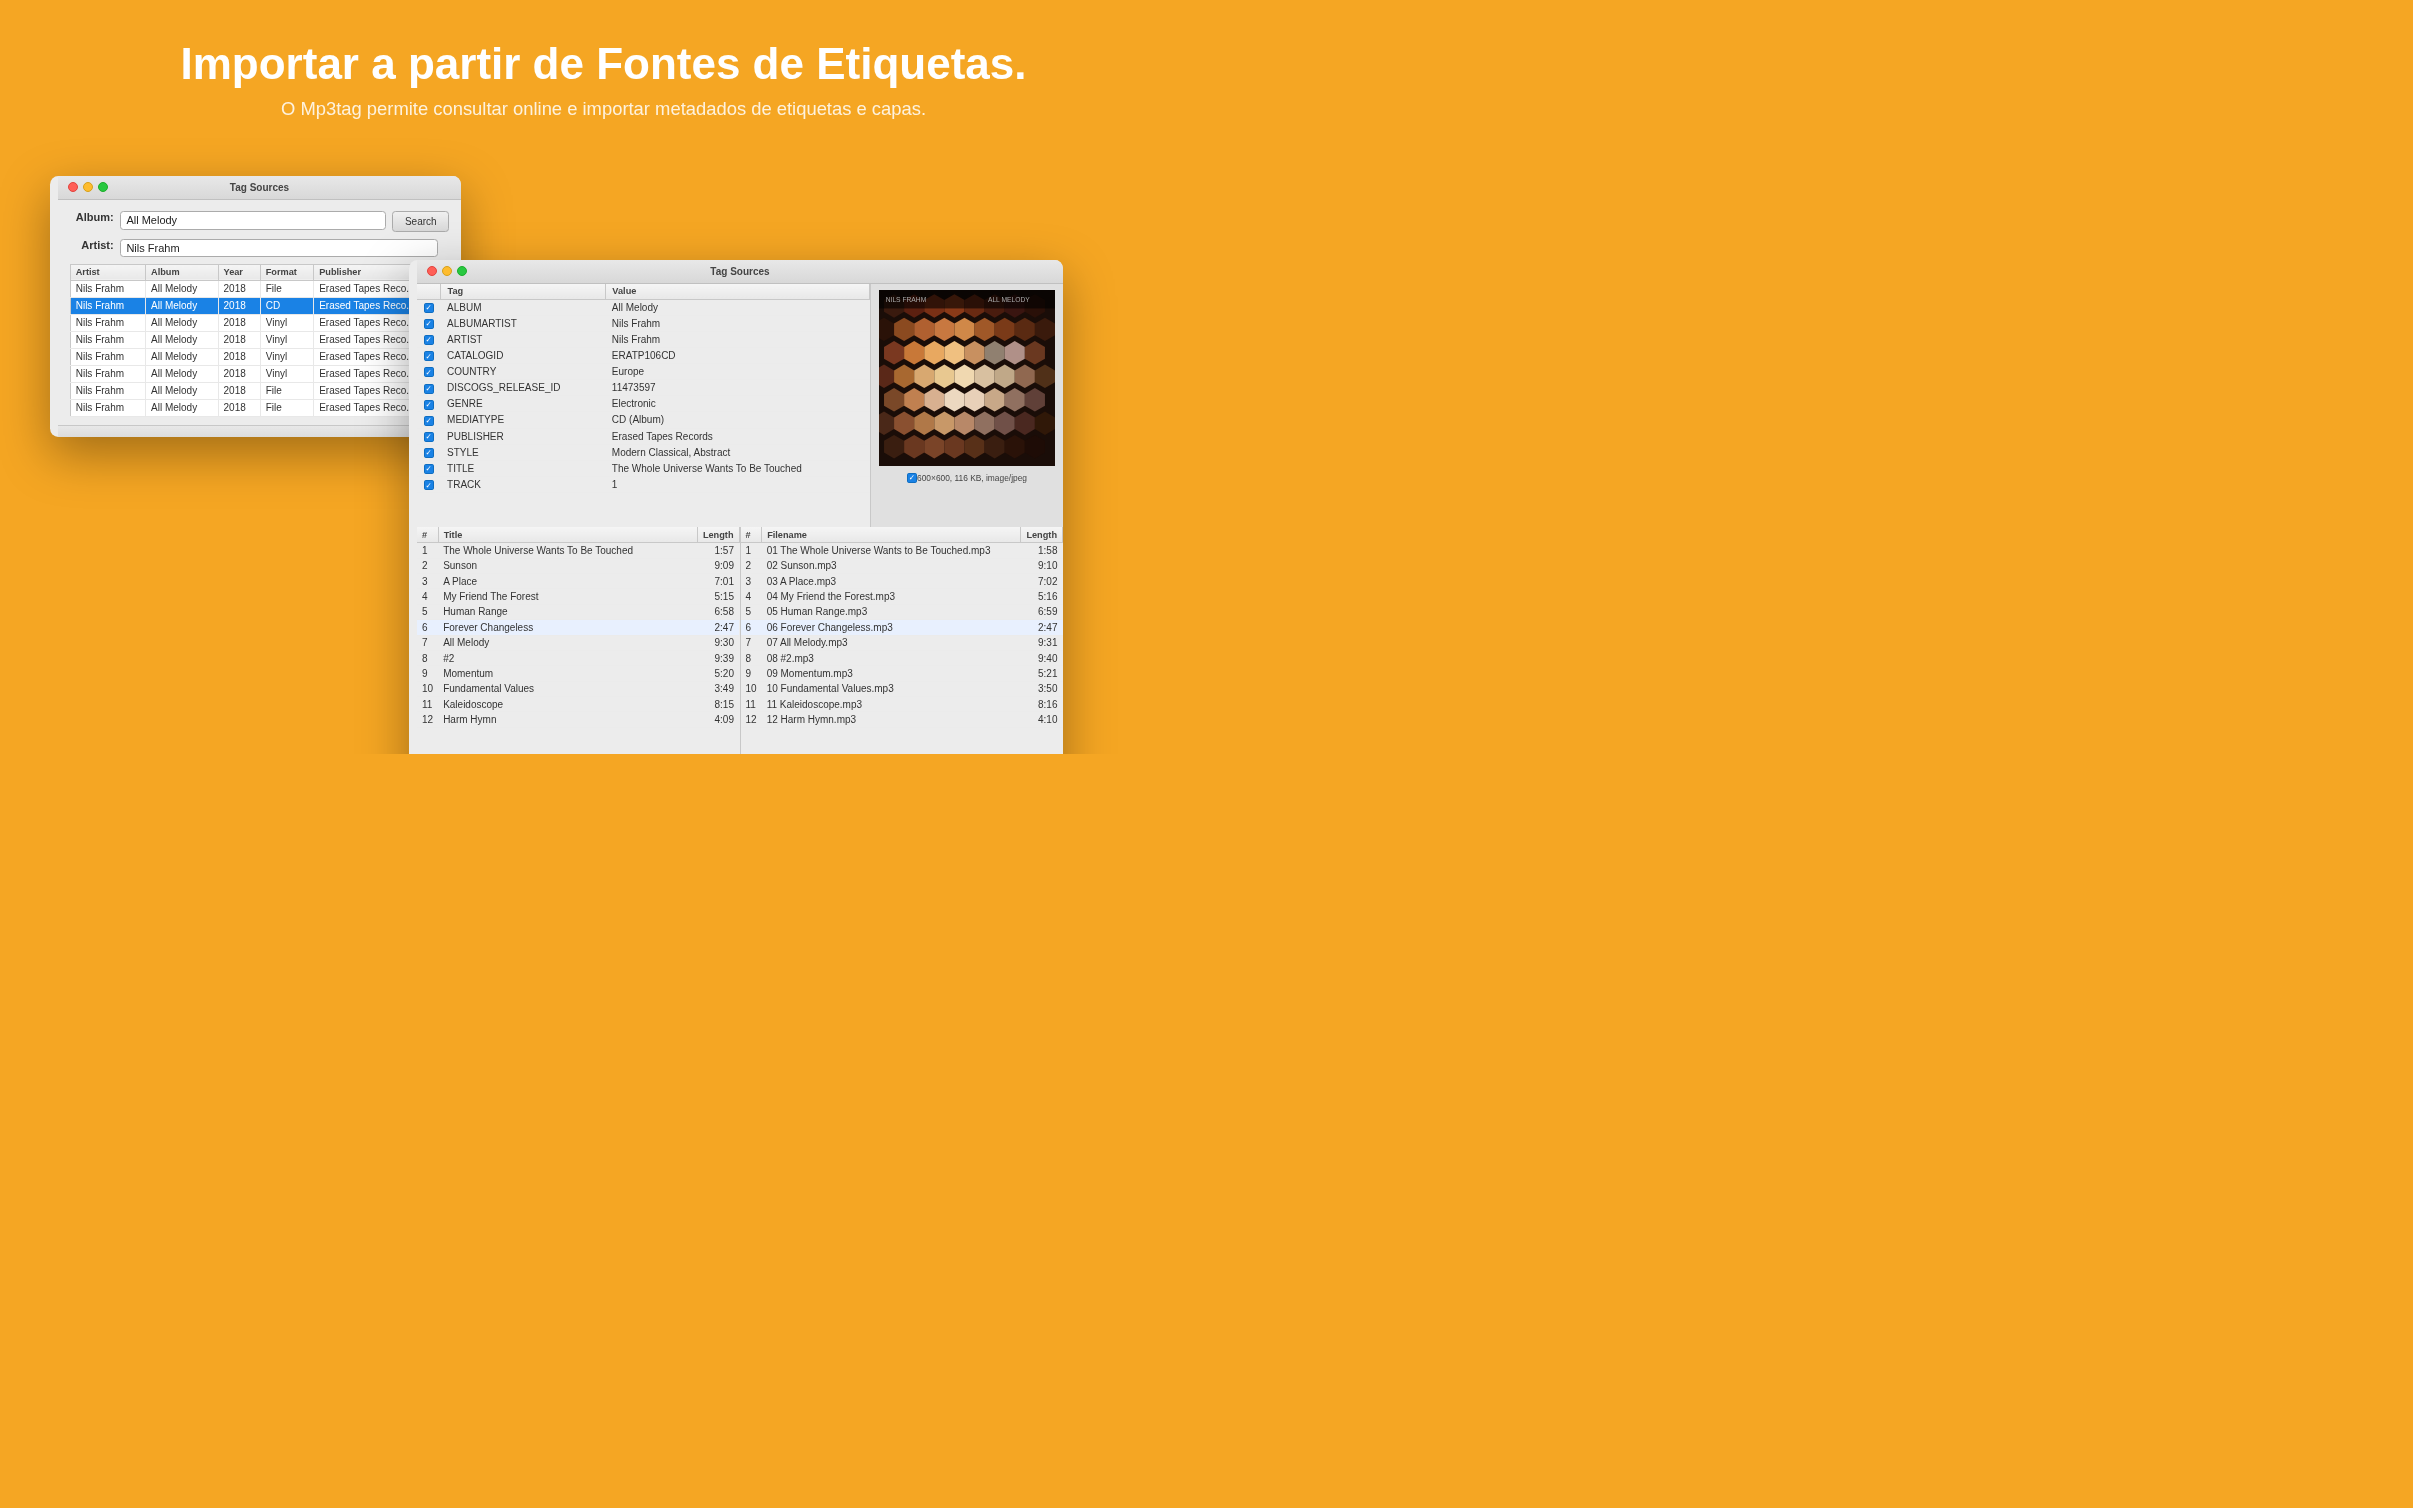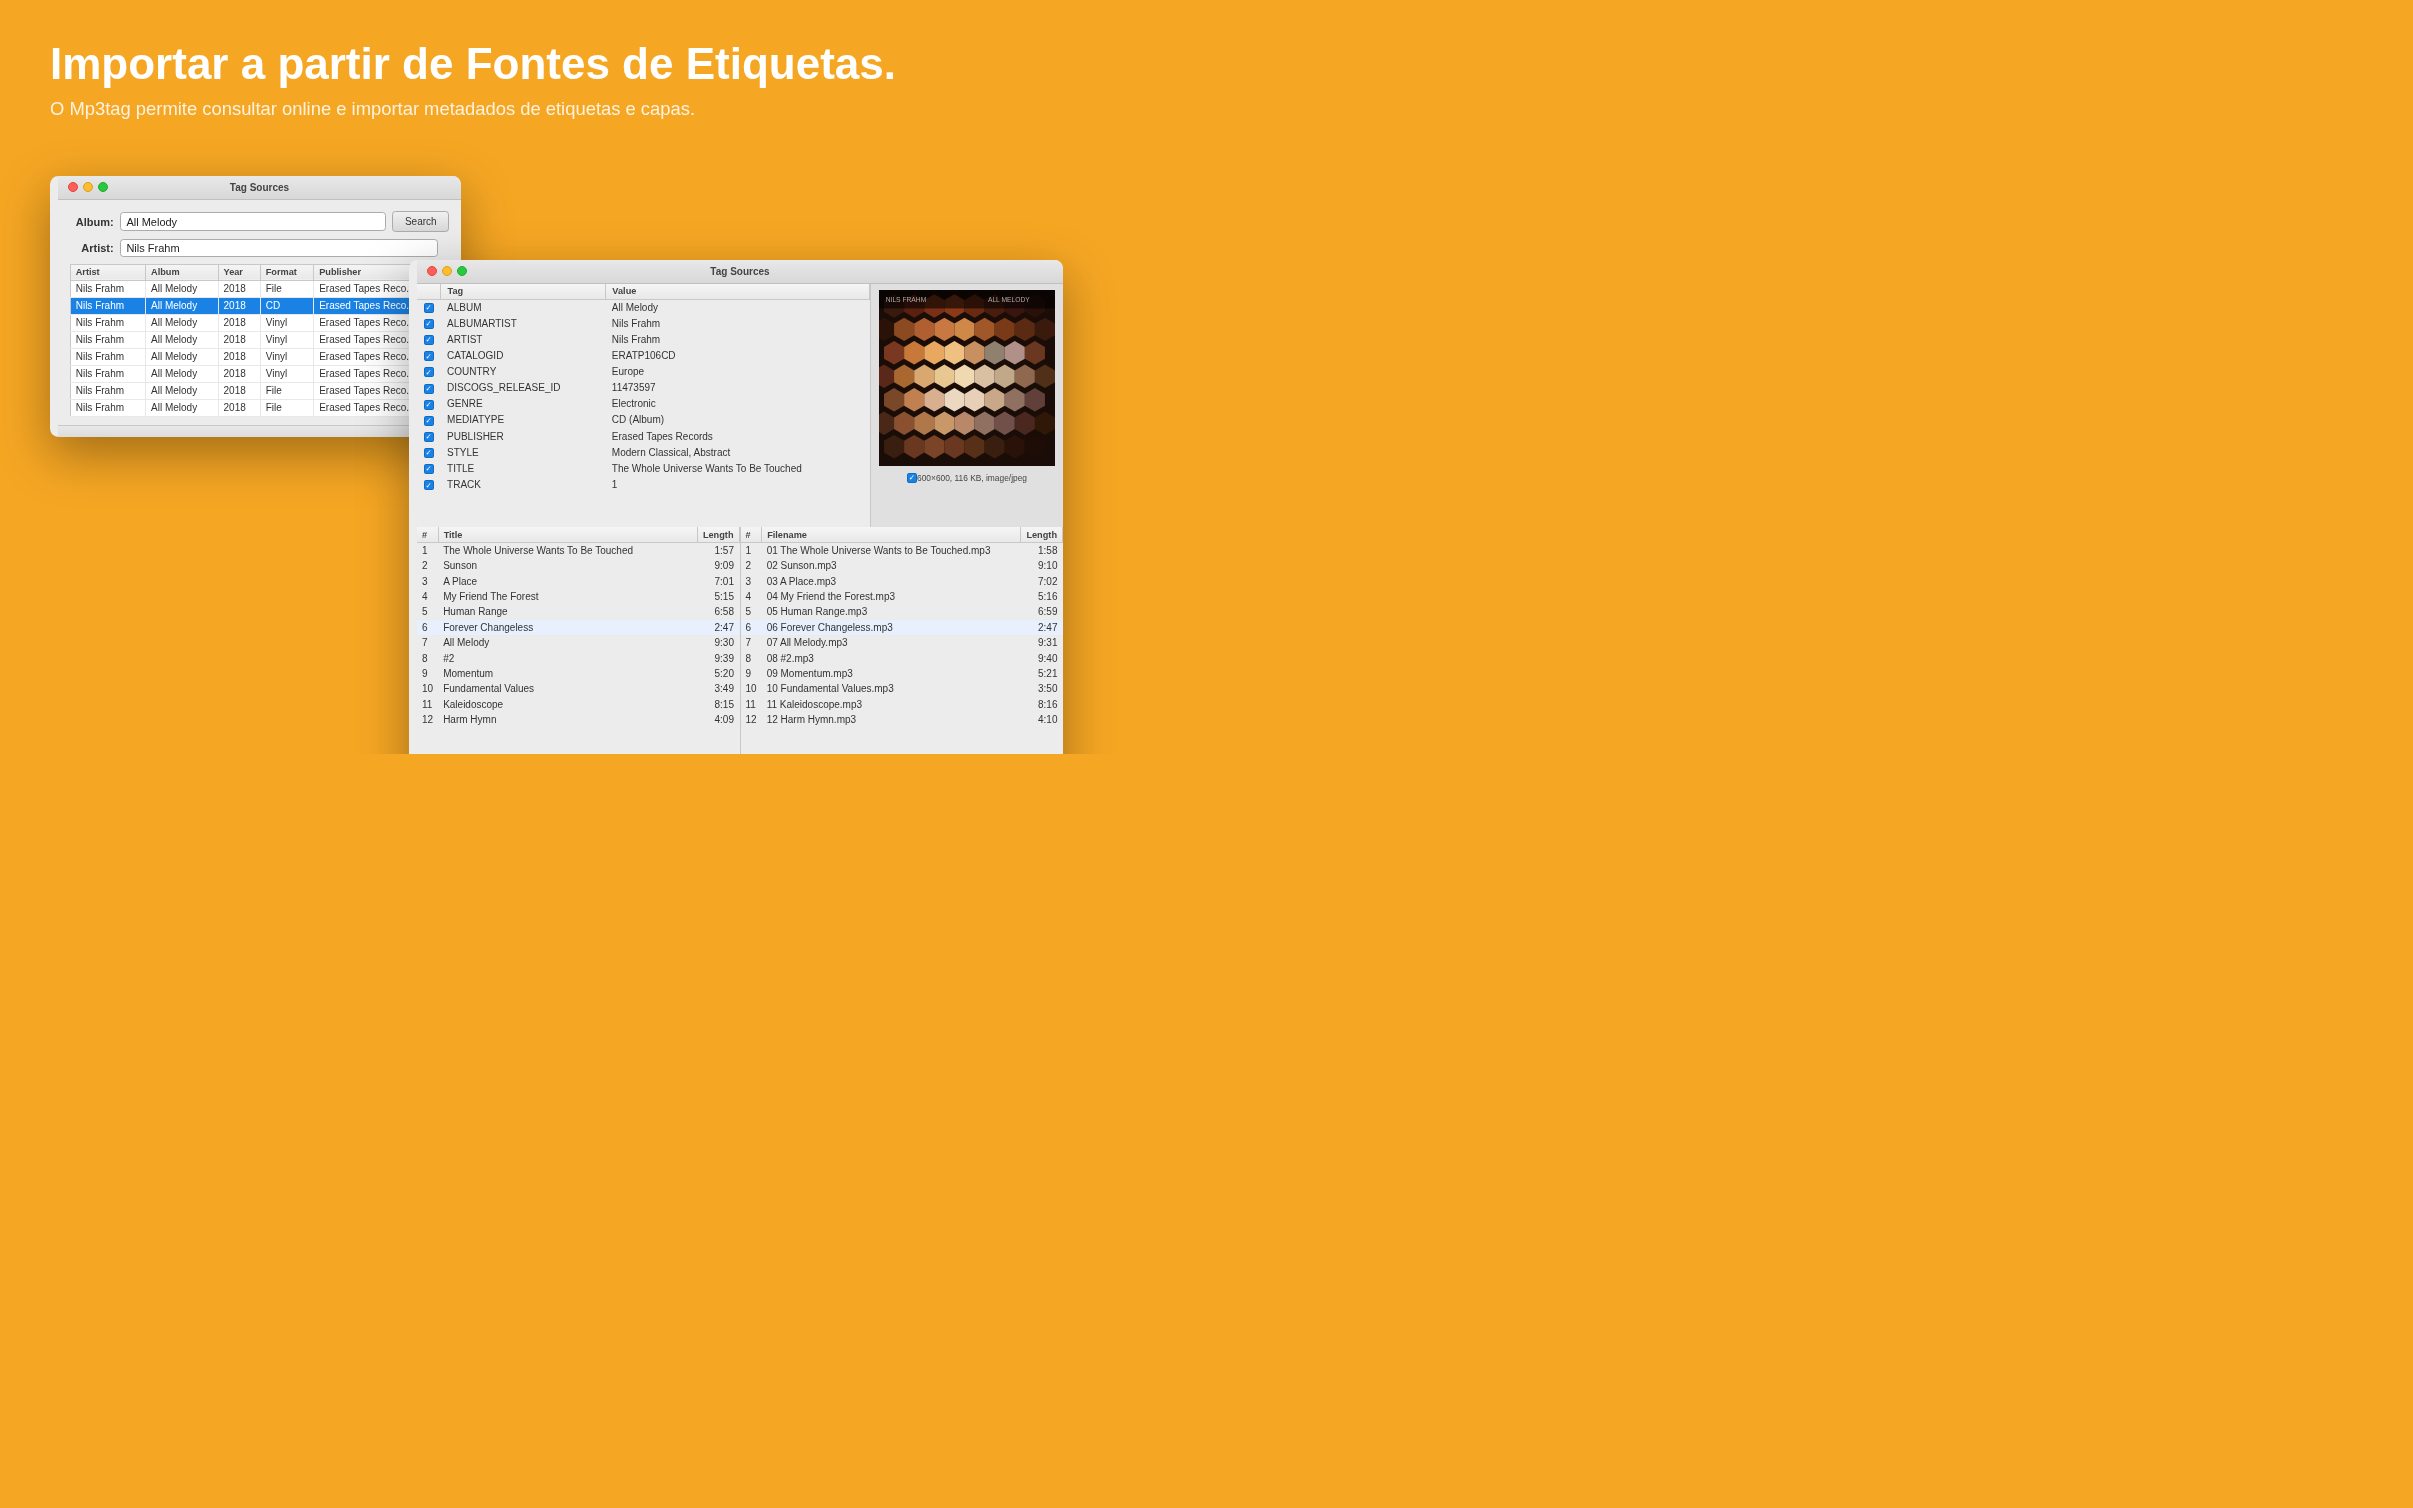--- a/index.html
+++ b/index.html
@@ -8,20 +8,21 @@
       width: 1207px;
       height: 754px;
       background: #F5A623;
       font-family: -apple-system, BlinkMacSystemFont, 'Helvetica Neue', Arial, sans-serif;
       overflow: hidden;
       position: relative;
     }
 
     .hero-text {
       padding: 40px 50px 17px 50px;
+      text-align: center;
     }
 
     .hero-title {
       font-size: 44px;
       font-weight: 800;
       color: #fff;
       line-height: 1.1;
       margin-bottom: 10px;
     }
 
@@ -80,21 +81,21 @@
       top: 176px;
       width: 411px;
     }
 
     .window1-body {
       padding: 11.7px 11.7px 8.4px 11.7px;
     }
 
     .form-row {
       display: flex;
-      align-items: center;
+      align-items: flex-start;
       margin-bottom: 6.7px;
     }
 
     .form-label {
       font-size: 11px;
       font-weight: 600;
       color: #333;
       width: 44px;
       text-align: right;
       margin-right: 6.7px;

